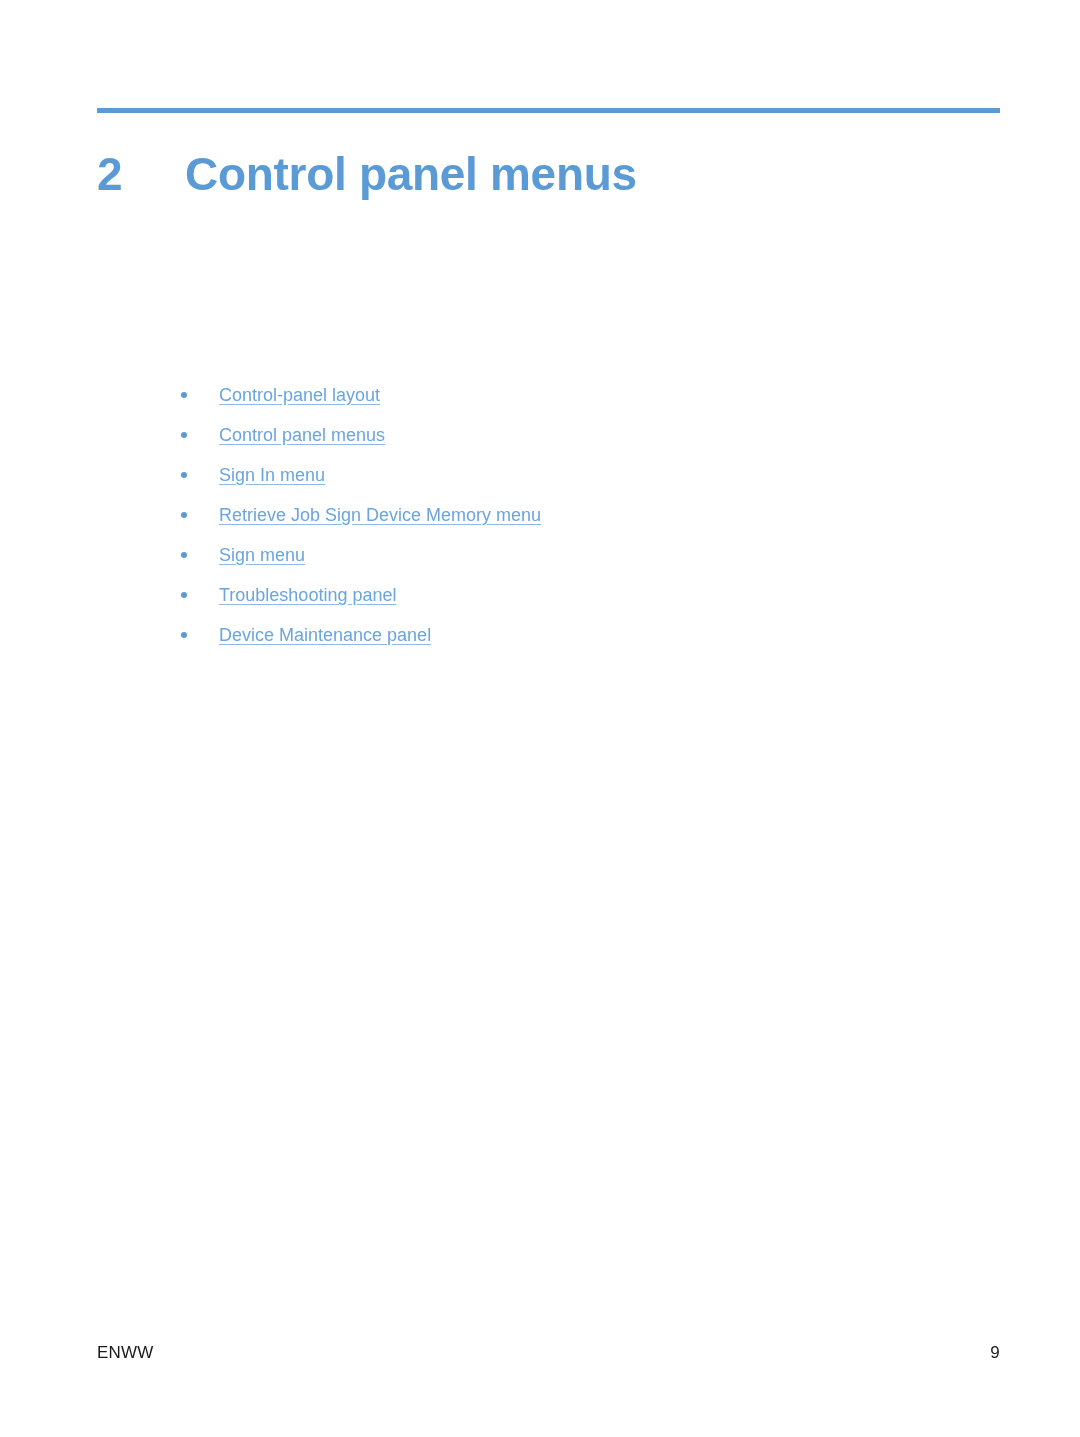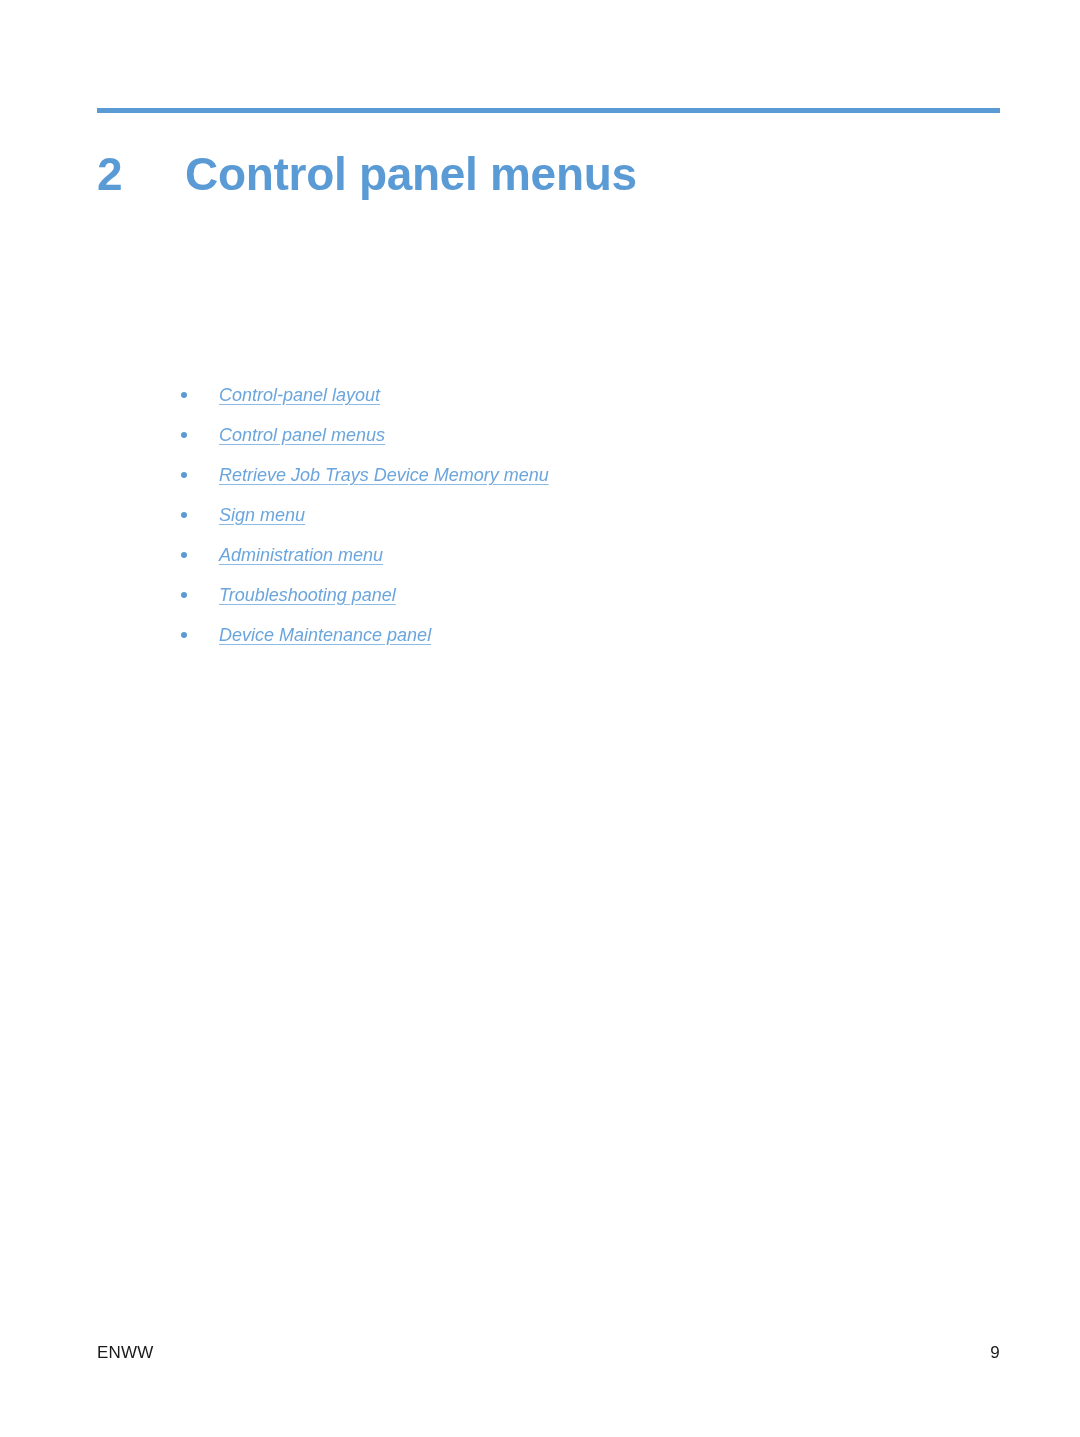--- a/index.html
+++ b/index.html
@@ -61,21 +61,20 @@
     margin: 0;
     padding: 0;
     list-style: none;
   }
   .link-list-item {
     position: relative;
     height: 40px;
     line-height: 40px;
     padding-left: 42px;
     white-space: nowrap;
-    font-style: italic;
   }
   .bullet-icon {
     position: absolute;
     left: 4px;
     top: 50%;
     margin-top: -3px;
     width: 6px;
     height: 6px;
     border-radius: 50%;
     background: #5b9bd5;
@@ -120,29 +119,29 @@
     <li class="link-list-item">
       <span class="bullet-icon"></span>
       <a class="toc-link">Control-panel layout</a>
     </li>
     <li class="link-list-item">
       <span class="bullet-icon"></span>
       <a class="toc-link">Control panel menus</a>
     </li>
     <li class="link-list-item">
       <span class="bullet-icon"></span>
-      <a class="toc-link">Retrieve Job Trays Device Memory menu</a>
+      <a class="toc-link">Sign In menu</a>
+    </li>
+    <li class="link-list-item">
+      <span class="bullet-icon"></span>
+      <a class="toc-link">Retrieve Job Sign Device Memory menu</a>
     </li>
     <li class="link-list-item">
       <span class="bullet-icon"></span>
       <a class="toc-link">Sign menu</a>
-    </li>
-    <li class="link-list-item">
-      <span class="bullet-icon"></span>
-      <a class="toc-link">Administration menu</a>
     </li>
     <li class="link-list-item">
       <span class="bullet-icon"></span>
       <a class="toc-link">Troubleshooting panel</a>
     </li>
     <li class="link-list-item">
       <span class="bullet-icon"></span>
       <a class="toc-link">Device Maintenance panel</a>
     </li>
   </ul>

